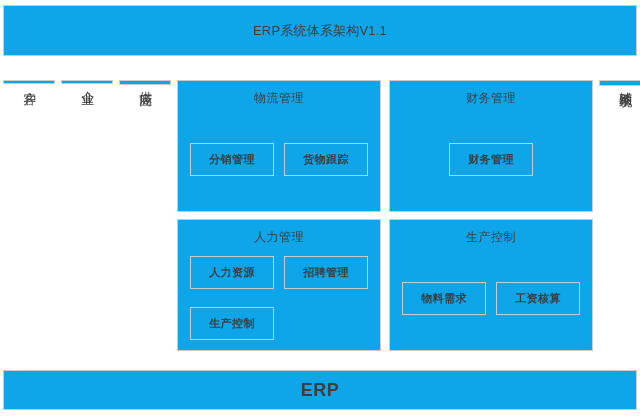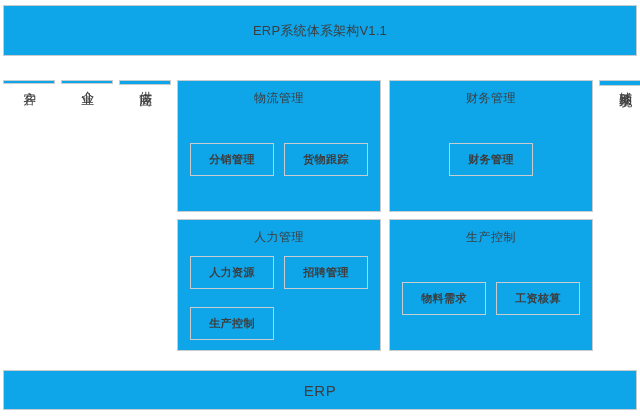--- a/index.html
+++ b/index.html
@@ -113,22 +113,23 @@
   }
 
   
   .footer {
     flex: 0 0 40px;
     height: 40px;
     margin-top: 7px;
     display: flex;
     align-items: center;
     justify-content: center;
-    font-size: 15px;
+    font-size: 18px;
     letter-spacing: 0.5px;
+    font-weight: bold;
   }
 </style>
 </head>
 <body>
 
 <div class="page">
 
   <div class="box title-bar">
     <span>ERP系统体系架构V1.1</span>
   </div>

